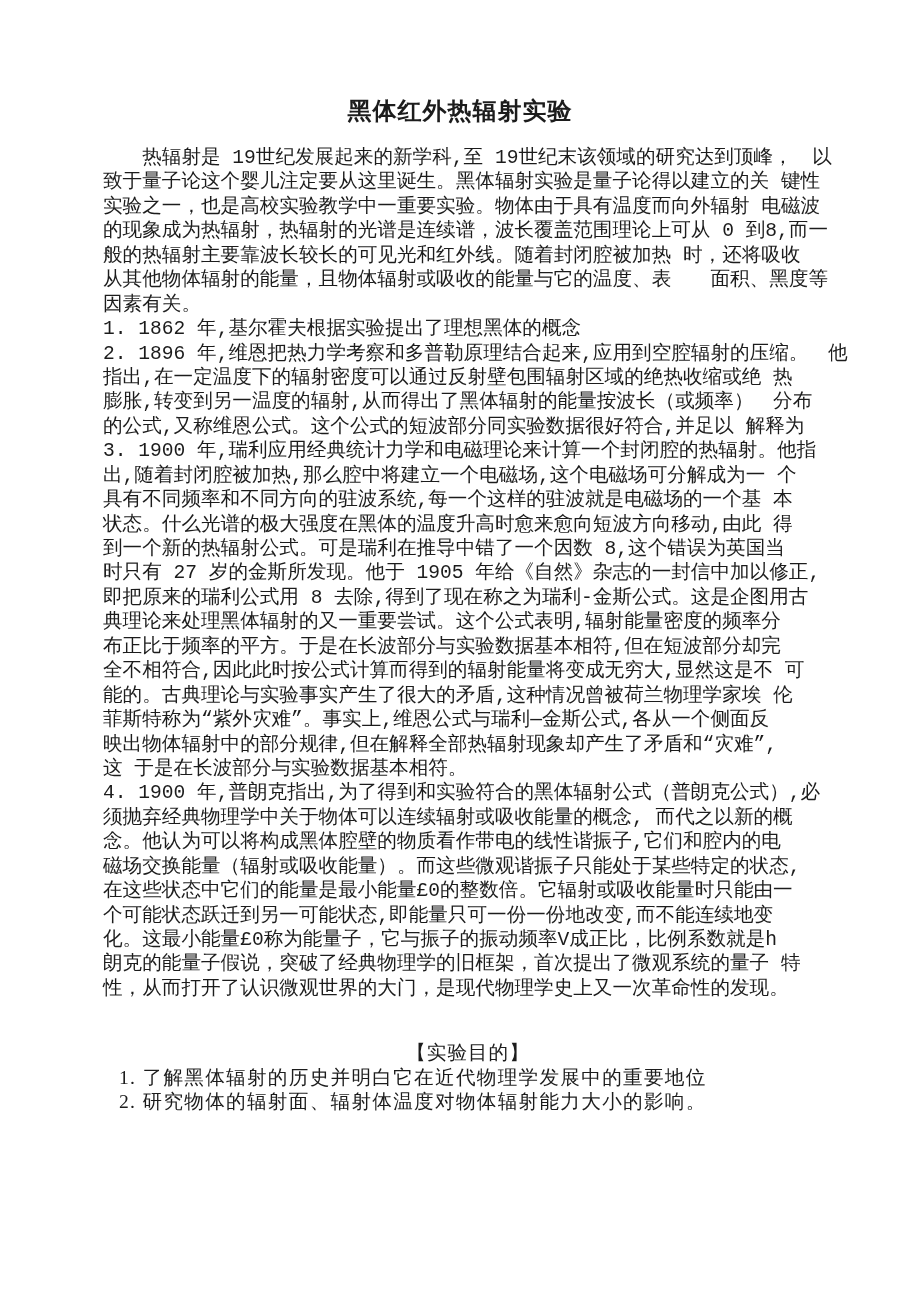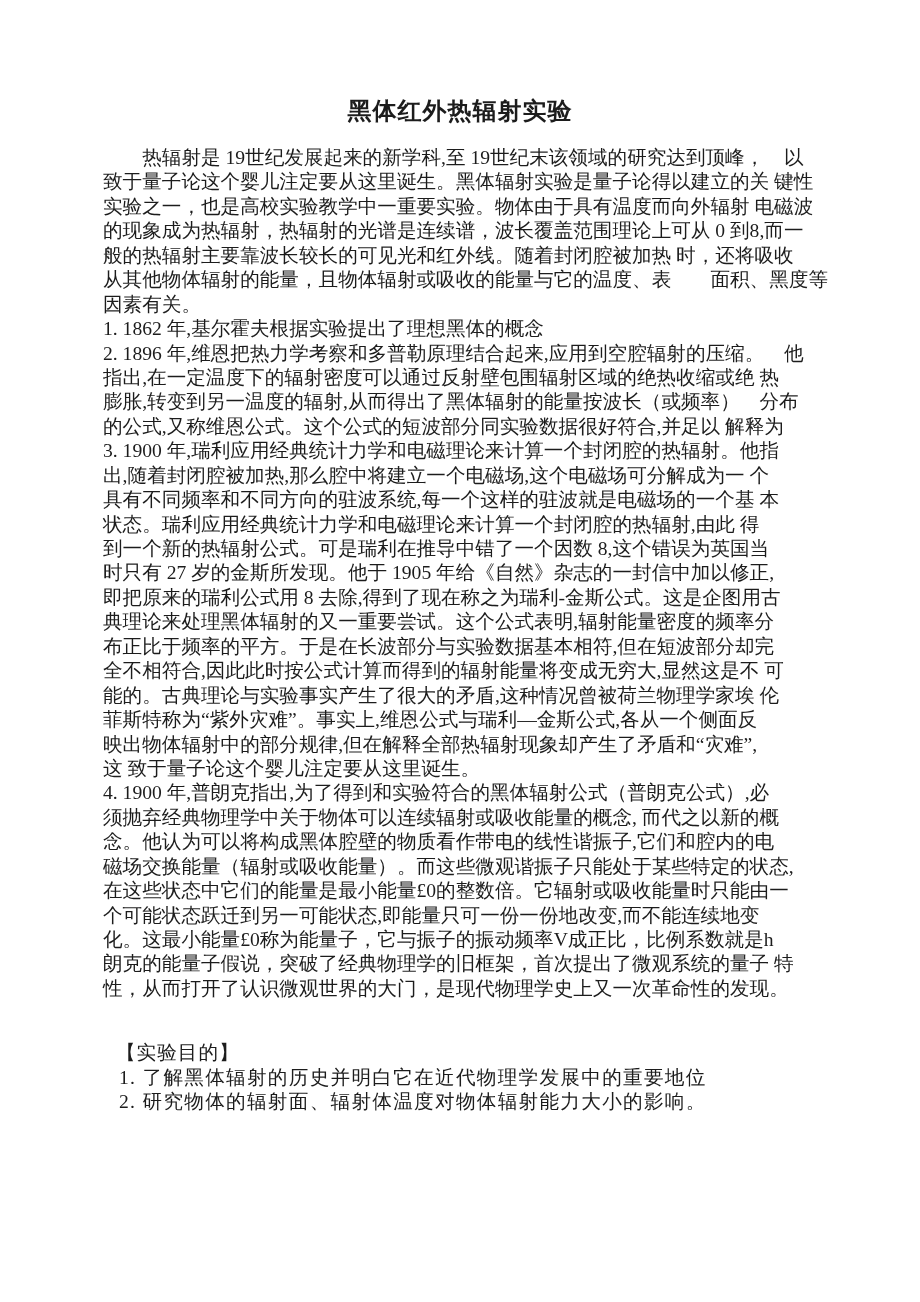--- a/index.html
+++ b/index.html
@@ -21,36 +21,38 @@
     text-align: center;
     font-size: 24px;
     line-height: 34px;
     font-weight: 700;
     letter-spacing: 1px;
   }
   .doc-body {
     margin: 18px 100px 8px 103px;
     font-size: 19.6px;
     line-height: 24.45px;
+    font-family: Liberation Mono, monospace;
   }
   .doc-line {
     white-space: pre;
     height: 24.45px;
     overflow: visible;
   }
   .purpose-section {
     margin: 40px 100px 0 103px;
     font-size: 19.6px;
     line-height: 24.45px;
   }
   .purpose-heading {
     padding-left: 13px;
     white-space: pre;
     height: 24.45px;
     letter-spacing: 1px;
+    text-align: center;
   }
   .purpose-items .doc-line {
     padding-left: 16px;
     letter-spacing: 1.3px;
   }
 </style>
 </head>
 <body>
 
 <div class="page">
@@ -65,31 +67,31 @@
       <div class="doc-line">从其他物体辐射的能量，且物体辐射或吸收的能量与它的温度、表　　面积、黑度等</div>
       <div class="doc-line">因素有关。</div>
       <div class="doc-line">1. 1862 年,基尔霍夫根据实验提出了理想黑体的概念</div>
       <div class="doc-line">2. 1896 年,维恩把热力学考察和多普勒原理结合起来,应用到空腔辐射的压缩。　他</div>
       <div class="doc-line">指出,在一定温度下的辐射密度可以通过反射壁包围辐射区域的绝热收缩或绝 热</div>
       <div class="doc-line">膨胀,转变到另一温度的辐射,从而得出了黑体辐射的能量按波长（或频率）　分布</div>
       <div class="doc-line">的公式,又称维恩公式。这个公式的短波部分同实验数据很好符合,并足以 解释为</div>
       <div class="doc-line">3. 1900 年,瑞利应用经典统计力学和电磁理论来计算一个封闭腔的热辐射。他指</div>
       <div class="doc-line">出,随着封闭腔被加热,那么腔中将建立一个电磁场,这个电磁场可分解成为一 个</div>
       <div class="doc-line">具有不同频率和不同方向的驻波系统,每一个这样的驻波就是电磁场的一个基 本</div>
-      <div class="doc-line">状态。瑞利应用经典统计力学和电磁理论来计算一个封闭腔的热辐射,由此 得</div>
+      <div class="doc-line">状态。什么光谱的极大强度在黑体的温度升高时愈来愈向短波方向移动,由此 得</div>
       <div class="doc-line">到一个新的热辐射公式。可是瑞利在推导中错了一个因数 8,这个错误为英国当</div>
       <div class="doc-line">时只有 27 岁的金斯所发现。他于 1905 年给《自然》杂志的一封信中加以修正,</div>
       <div class="doc-line">即把原来的瑞利公式用 8 去除,得到了现在称之为瑞利-金斯公式。这是企图用古</div>
       <div class="doc-line">典理论来处理黑体辐射的又一重要尝试。这个公式表明,辐射能量密度的频率分</div>
       <div class="doc-line">布正比于频率的平方。于是在长波部分与实验数据基本相符,但在短波部分却完</div>
       <div class="doc-line">全不相符合,因此此时按公式计算而得到的辐射能量将变成无穷大,显然这是不 可</div>
       <div class="doc-line">能的。古典理论与实验事实产生了很大的矛盾,这种情况曾被荷兰物理学家埃 伦</div>
       <div class="doc-line">菲斯特称为“紫外灾难”。事实上,维恩公式与瑞利—金斯公式,各从一个侧面反</div>
       <div class="doc-line">映出物体辐射中的部分规律,但在解释全部热辐射现象却产生了矛盾和“灾难”,</div>
-      <div class="doc-line">这 致于量子论这个婴儿注定要从这里诞生。</div>
+      <div class="doc-line">这 于是在长波部分与实验数据基本相符。</div>
       <div class="doc-line">4. 1900 年,普朗克指出,为了得到和实验符合的黑体辐射公式（普朗克公式）,必</div>
       <div class="doc-line">须抛弃经典物理学中关于物体可以连续辐射或吸收能量的概念, 而代之以新的概</div>
       <div class="doc-line">念。他认为可以将构成黑体腔壁的物质看作带电的线性谐振子,它们和腔内的电</div>
       <div class="doc-line">磁场交换能量（辐射或吸收能量）。而这些微观谐振子只能处于某些特定的状态,</div>
       <div class="doc-line">在这些状态中它们的能量是最小能量£0的整数倍。它辐射或吸收能量时只能由一</div>
       <div class="doc-line">个可能状态跃迁到另一可能状态,即能量只可一份一份地改变,而不能连续地变</div>
       <div class="doc-line">化。这最小能量£0称为能量子，它与振子的振动频率V成正比，比例系数就是h</div>
       <div class="doc-line">朗克的能量子假说，突破了经典物理学的旧框架，首次提出了微观系统的量子 特</div>
       <div class="doc-line">性，从而打开了认识微观世界的大门，是现代物理学史上又一次革命性的发现。</div>
     </div>

